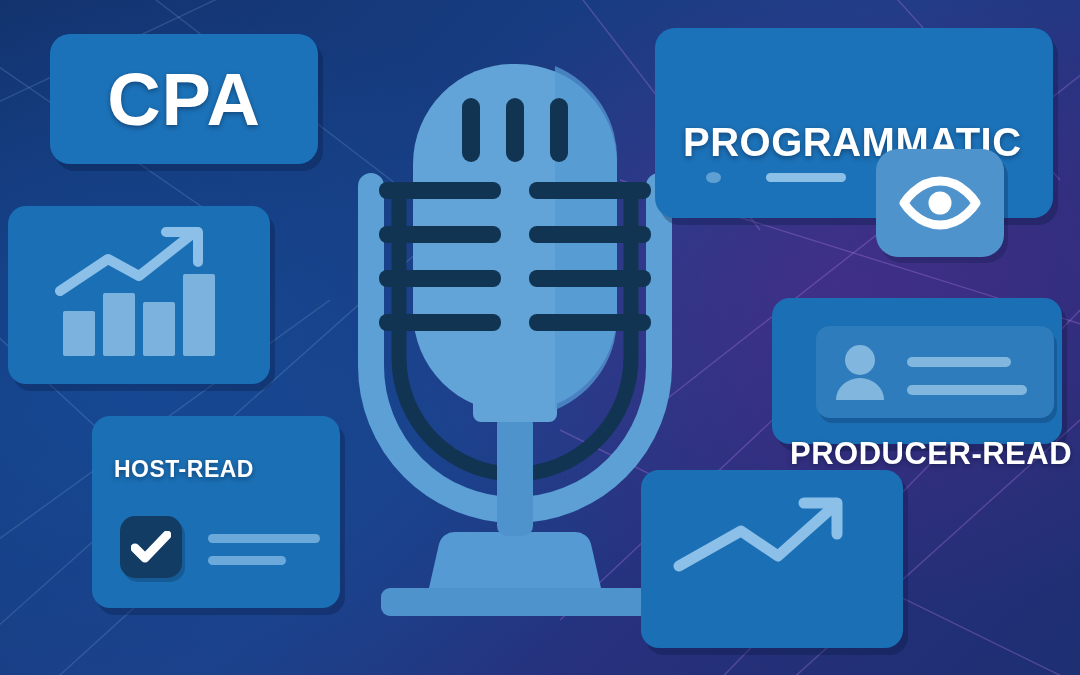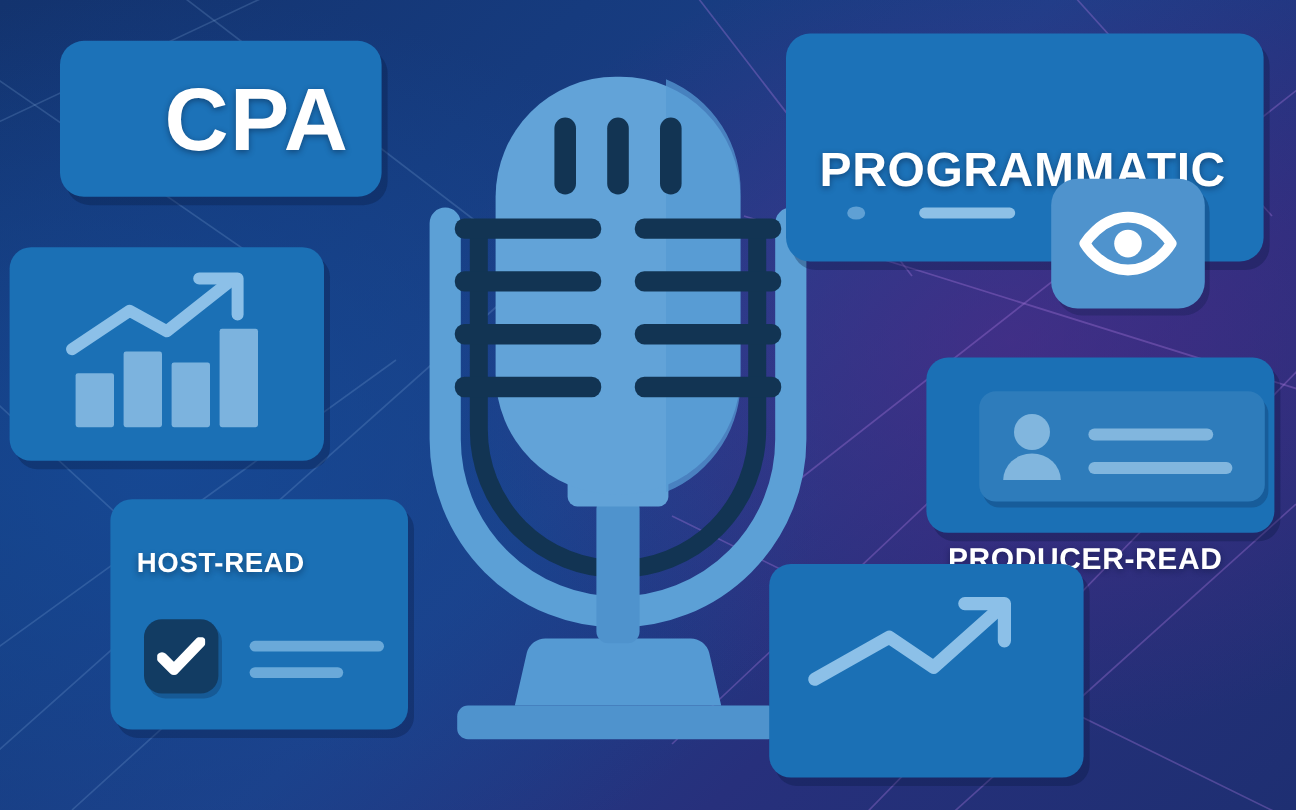--- a/index.html
+++ b/index.html
@@ -31,21 +31,21 @@
     color:#ffffff;
     font-weight:bold;
     letter-spacing:.5px;
     white-space:nowrap;
     text-shadow:0 2px 5px rgba(6,18,44,.45);
   }
 
   
   #cpa-card{left:50px;top:34px;width:268px;height:130px;border-radius:20px;background:#1c72b8;}
   #cpa-card .card-label{left:0;top:0;width:100%;height:100%;
-    display:flex;align-items:center;justify-content:center;font-size:74px;letter-spacing:1px;padding-left:30px;}
+    display:flex;align-items:center;justify-content:center;font-size:74px;letter-spacing:1px;}
 
   
   #prog-card{left:655px;top:28px;width:398px;height:190px;border-radius:20px;background:#1c72b8;}
   #prog-card .card-label{left:28px;top:58px;font-size:40px;margin-top:34px;}
   #prog-dot{position:absolute;left:706px;top:172px;width:15px;height:11px;border-radius:50%;background:#5fa0d4;}
   #prog-line{position:absolute;left:766px;top:173px;width:80px;height:9px;border-radius:5px;background:#8dc0e6;}
   #eye-tile{
     position:absolute;left:876px;top:149px;width:128px;height:108px;
     border-radius:22px;background:#4f93cd;
     box-shadow:4px 6px 0 rgba(8,24,58,0.25);
@@ -65,21 +65,21 @@
   }
   #host-line-1{position:absolute;left:208px;top:534px;width:112px;height:9px;border-radius:5px;background:#6aa9d9;}
   #host-line-2{position:absolute;left:208px;top:556px;width:78px;height:9px;border-radius:5px;background:#6aa9d9;}
 
   
   #prod-card{left:772px;top:298px;width:290px;height:146px;border-radius:18px;background:#1b70b5;}
   #prod-inner{
     position:absolute;left:816px;top:326px;width:238px;height:92px;border-radius:14px;
     background:#2e7cbb;box-shadow:3px 5px 0 rgba(8,24,58,0.22);
   }
-  #prod-label{position:absolute;left:790px;top:436px;font-size:25px;margin-top:16px;}
+  #prod-label{position:absolute;left:790px;top:436px;font-size:31px;}
   #prod-line-1{position:absolute;left:907px;top:357px;width:104px;height:10px;border-radius:5px;background:#81b6de;}
   #prod-line-2{position:absolute;left:907px;top:385px;width:120px;height:10px;border-radius:5px;background:#81b6de;}
   #prod-avatar{position:absolute;left:834px;top:344px;width:52px;height:56px;}
 
   
   #trend-card{left:641px;top:470px;width:262px;height:178px;border-radius:18px;background:#1b70b5;}
 
   
   #mic{position:absolute;left:355px;top:36px;width:320px;height:615px;}
 </style>

